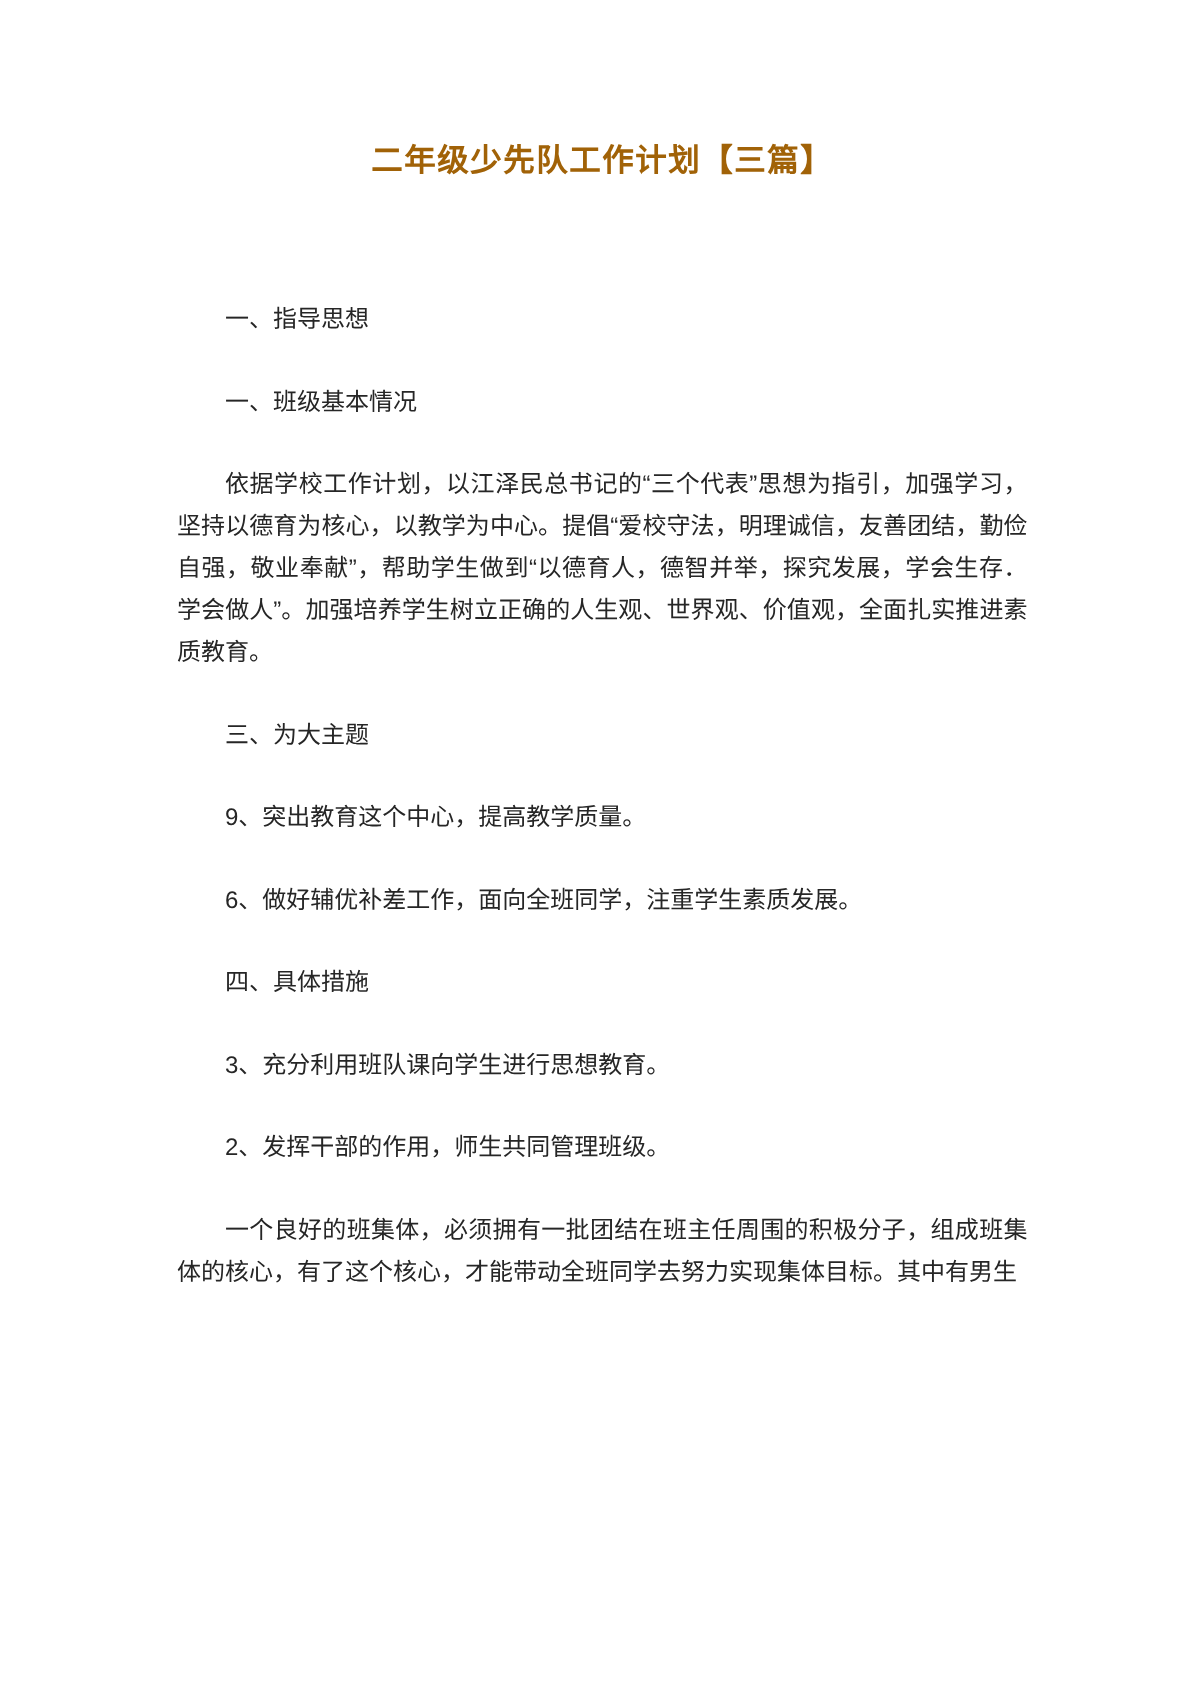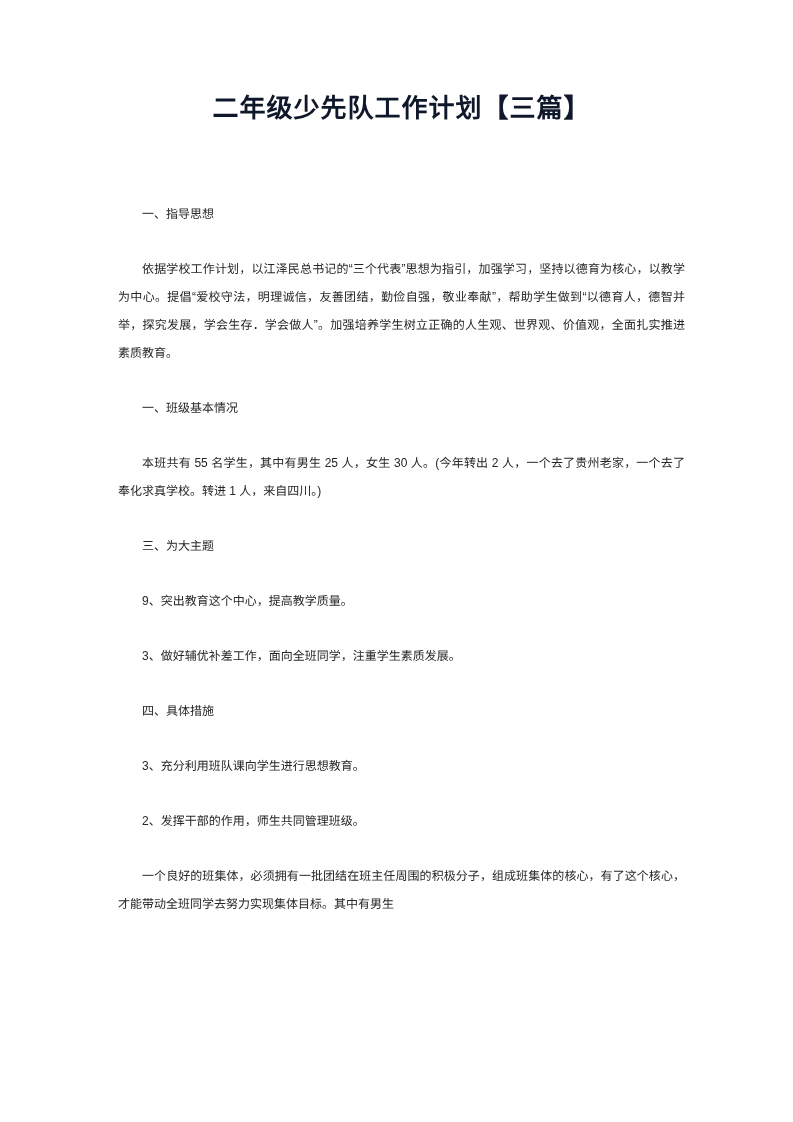--- a/index.html
+++ b/index.html
@@ -13,30 +13,30 @@
     height: 1122px;
     margin: 0 auto;
     background: #ffffff;
     box-sizing: border-box;
     padding: 88px 108px 0 118px;
     font-family: "Liberation Sans", "DejaVu Sans", sans-serif;
     color: #262626;
     overflow: hidden;
   }
   .doc-title {
-    font-size: 26px;
+    font-size: 21px;
     font-weight: 700;
     line-height: 40px;
     text-align: center;
-    color: #0f172a;
+    color: #a16207;
     margin: 0 0 72px 0;
     letter-spacing: 1px;
   }
   .block {
-    font-size: 12px;
+    font-size: 16px;
     line-height: 28px;
     margin: 1px 0 27px 0;
     text-align: justify;
     text-justify: inter-ideograph;
     word-break: break-all;
   }
   .block.indent {
     text-indent: 2em;
   }
   .block:last-child {
@@ -45,32 +45,31 @@
 </style>
 </head>
 <body>
 
 <div class="page">
 
   <h1 class="doc-title">二年级少先队工作计划【三篇】</h1>
 
   <p class="block indent">一、指导思想</p>
 
+  <p class="block indent">一、班级基本情况</p>
+
   <p class="block indent">依据学校工作计划，以江泽民总书记的“三个代表”思想为指引，加强学习，坚持以德育为核心，以教学为中心。提倡“爱校守法，明理诚信，友善团结，勤俭自强，敬业奉献”，帮助学生做到“以德育人，德智并举，探究发展，学会生存．学会做人”。加强培养学生树立正确的人生观、世界观、价值观，全面扎实推进素质教育。</p>
 
-  <p class="block indent">一、班级基本情况</p>
-
-  <p class="block indent">本班共有 55 名学生，其中有男生 25 人，女生 30 人。(今年转出 2 人，一个去了贵州老家，一个去了奉化求真学校。转进 1 人，来自四川。)</p>
 
   <p class="block indent">三、为大主题</p>
 
 
   <p class="block indent">9、突出教育这个中心，提高教学质量。</p>
 
-  <p class="block indent">3、做好辅优补差工作，面向全班同学，注重学生素质发展。</p>
+  <p class="block indent">6、做好辅优补差工作，面向全班同学，注重学生素质发展。</p>
 
   <p class="block indent">四、具体措施</p>
 
   <p class="block indent">3、充分利用班队课向学生进行思想教育。</p>
 
   <p class="block indent">2、发挥干部的作用，师生共同管理班级。</p>
 
   <p class="block indent">一个良好的班集体，必须拥有一批团结在班主任周围的积极分子，组成班集体的核心，有了这个核心，才能带动全班同学去努力实现集体目标。其中有男生</p>
 
 </div>

